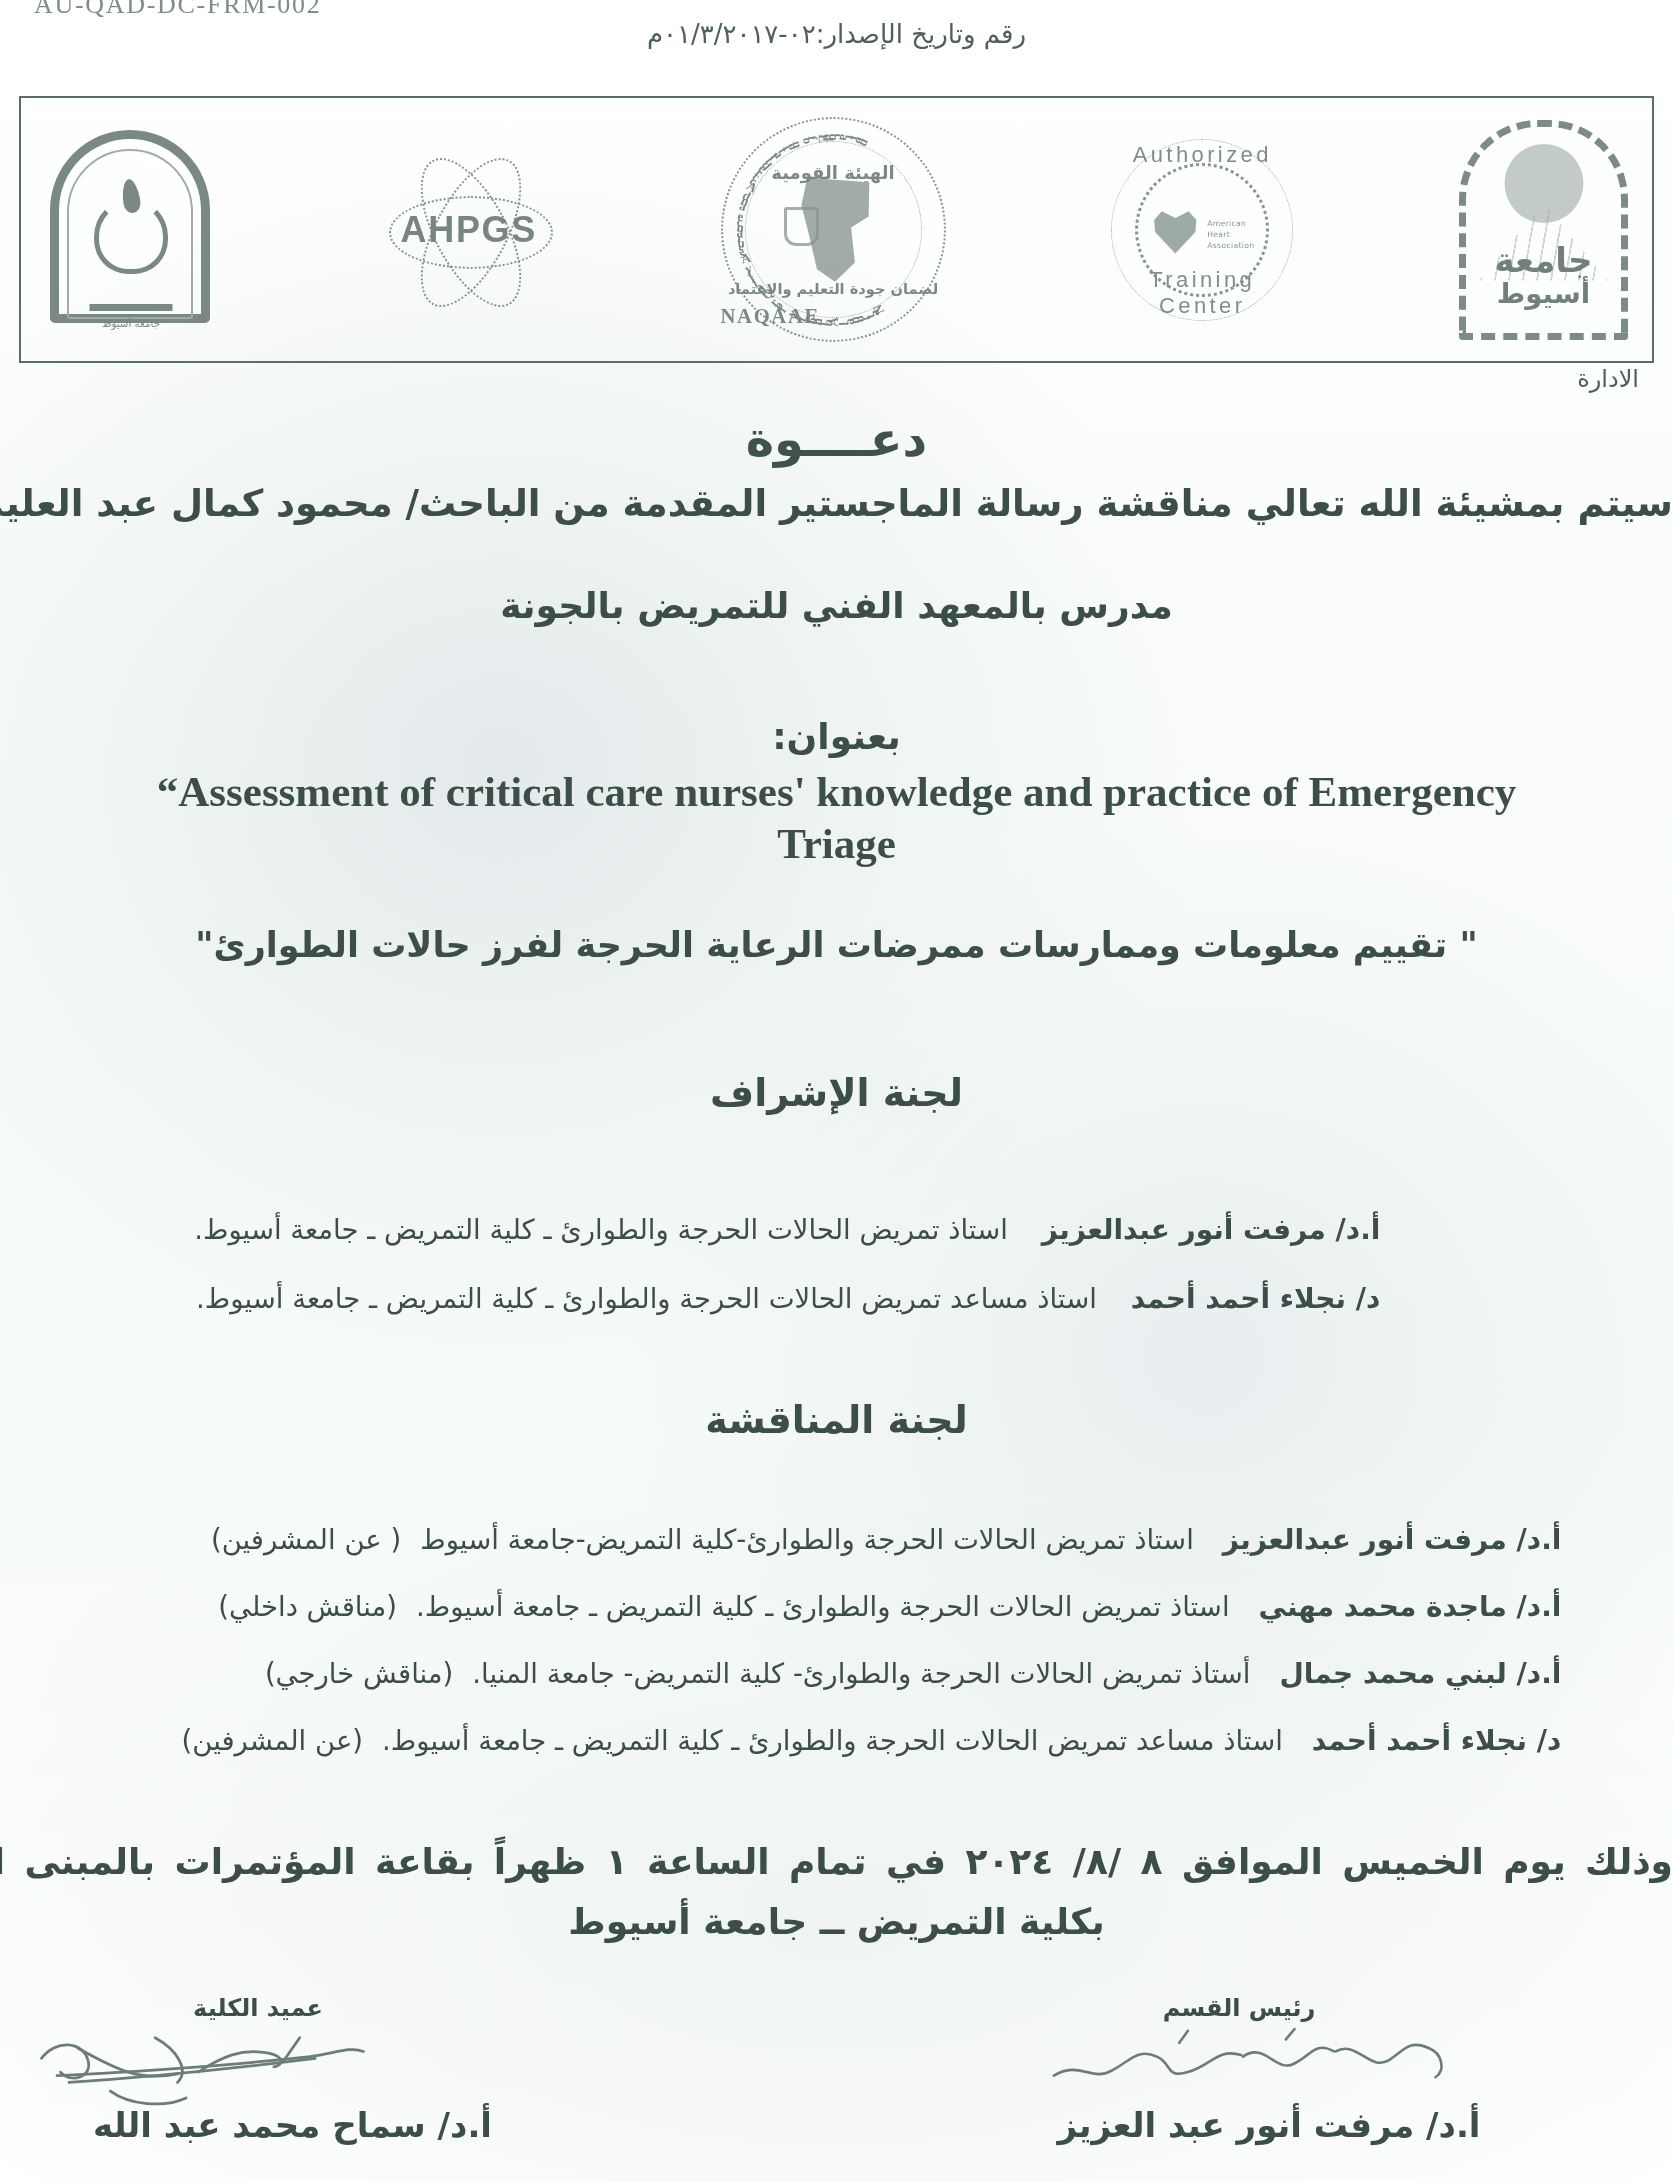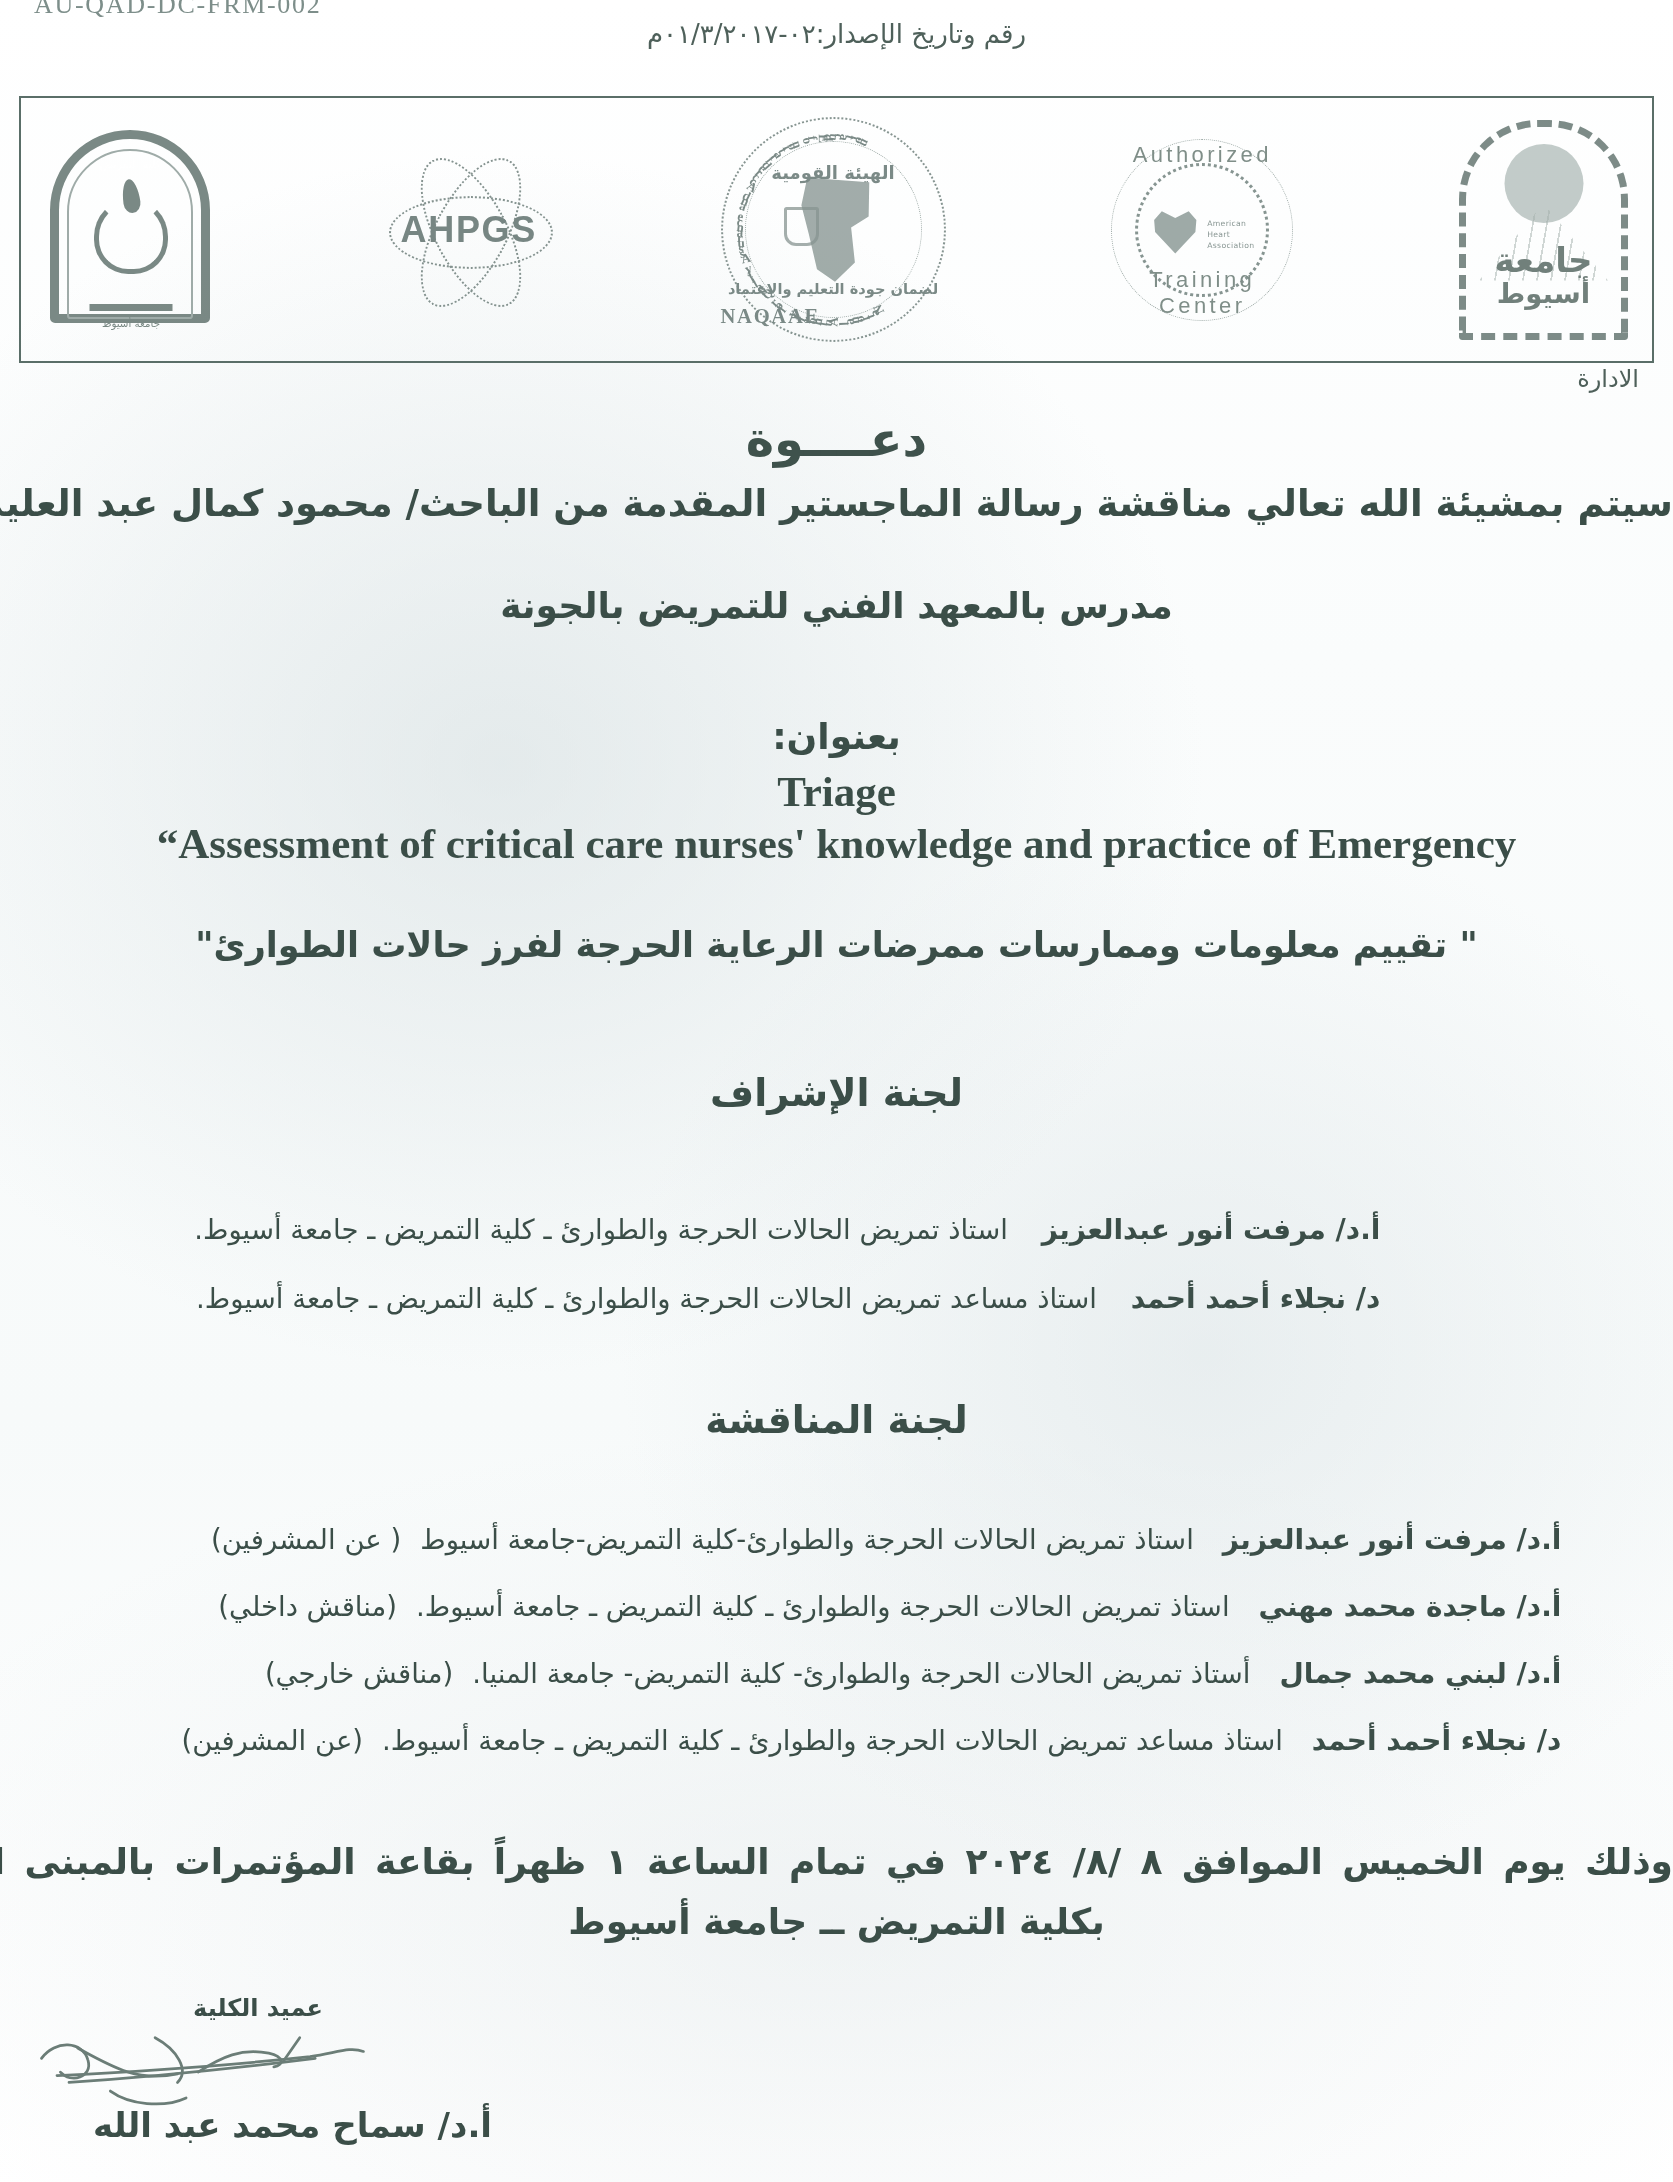--- a/index.html
+++ b/index.html
@@ -663,22 +663,22 @@
 <div class="admin-label">الادارة</div>
 
 <div class="content">
 
   <div class="invitation-title">دعــــوة</div>
   <div class="line-intro">سيتم بمشيئة الله تعالي مناقشة رسالة الماجستير المقدمة من الباحث/ محمود كمال عبد العليم عبد الرحمن</div>
   <div class="line-job">مدرس بالمعهد الفني للتمريض بالجونة</div>
   <div class="line-under">بعنوان:</div>
 
   <div class="title-en">
+    <div>“Assessment of critical care nurses' knowledge and practice of Emergency</div>
     <div>Triage</div>
-    <div>“Assessment of critical care nurses' knowledge and practice of Emergency</div>
   </div>
 
   <div class="title-ar">" تقييم معلومات وممارسات ممرضات الرعاية الحرجة لفرز حالات الطوارئ"</div>
 
   <div class="section-head supervision">لجنة الإشراف</div>
 
   <div class="member-row sup-row sup-row-1">
     <span class="m-name">أ.د/ مرفت أنور عبدالعزيز</span>
     <span class="m-title">استاذ تمريض الحالات الحرجة والطوارئ ـ كلية التمريض ـ جامعة أسيوط.</span>
   </div>
@@ -706,20 +706,34 @@
   </div>
   <div class="member-row dis-row dis-row-4">
     <span class="m-name">د/ نجلاء أحمد أحمد</span>
     <span class="m-title">استاذ مساعد تمريض الحالات الحرجة والطوارئ ـ كلية التمريض ـ جامعة  أسيوط.</span>
     <span class="m-role">(عن المشرفين)</span>
   </div>
 
   <div class="datetime-line">وذلك يوم  الخميس  الموافق  ٨ /٨/ ٢٠٢٤ في تمام الساعة ١ ظهراً  بقاعة المؤتمرات بالمبنى الإدارى</div>
   <div class="venue-line">بكلية التمريض ــ جامعة أسيوط</div>
 
+  <div class="sig-block sig-right">
+    <div class="sig-role">رئيس القسم</div>
+    <div class="sig-scribble">
+      <svg width="447" height="83" viewBox="0 0 520 96" fill="none" stroke="#6b7d77" stroke-width="3" stroke-linecap="round">
+        <path d="M30 62 C 60 44, 74 70, 98 56 C 120 44, 128 30, 150 40 C 168 48, 160 66, 186 58 C 214 50, 220 30, 248 38"></path>
+        <path d="M250 40 C 276 22, 288 60, 310 48 C 330 38, 334 22, 356 34"></path>
+        <path d="M358 34 C 382 20, 398 58, 420 44 C 438 32, 444 20, 466 30"></path>
+        <path d="M466 30 C 482 36, 486 56, 474 64"></path>
+        <path d="M176 24 L 186 10"></path>
+        <path d="M300 20 L 310 8"></path>
+      </svg>
+    </div>
+    <div class="sig-name">أ.د/ مرفت أنور عبد العزيز</div>
+  </div>
 
   <div class="sig-block sig-left">
     <div class="sig-role">عميد الكلية</div>
     <div class="sig-scribble">
       <svg width="482" height="83" viewBox="0 0 560 96" fill="none" stroke="#6b7d77" stroke-width="3.2" stroke-linecap="round">
         <path d="M18 42 C 34 20, 66 22, 72 44 C 78 64, 52 72, 40 58"></path>
         <path d="M60 30 C 100 52, 130 70, 176 60"></path>
         <path d="M36 62 C 120 58, 220 52, 330 40 C 360 36, 376 28, 392 34"></path>
         <path d="M50 70 C 140 64, 240 54, 336 42"></path>
         <path d="M150 18 C 176 32, 190 56, 176 70"></path>

